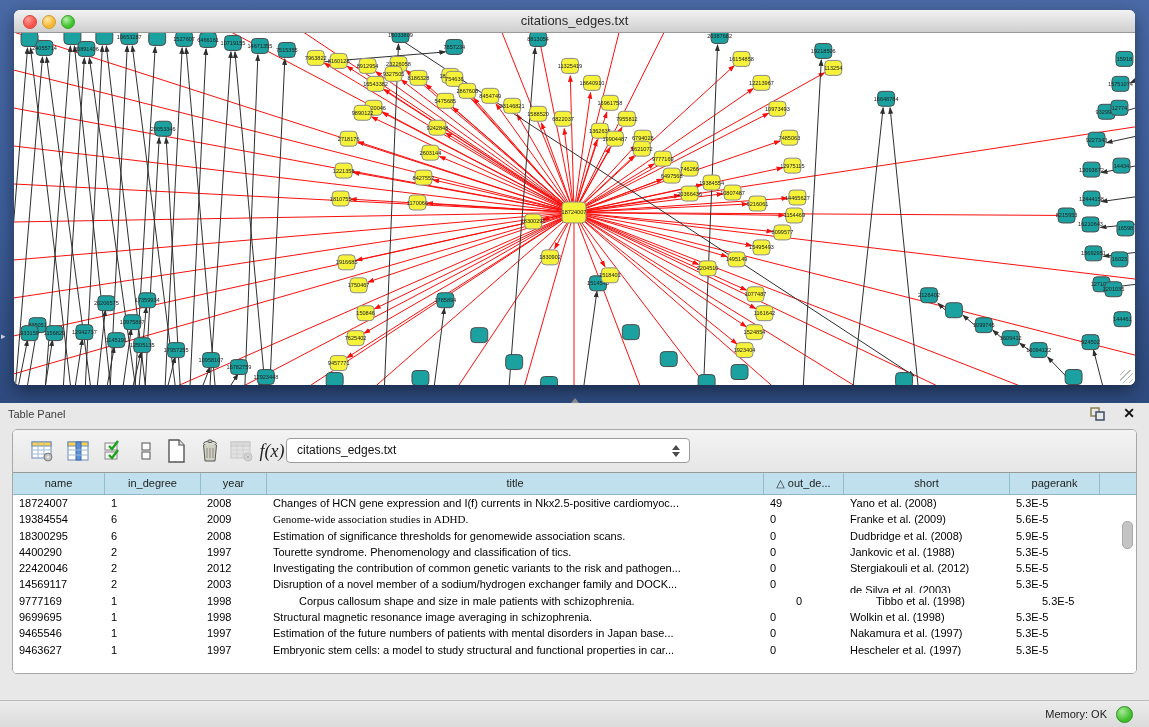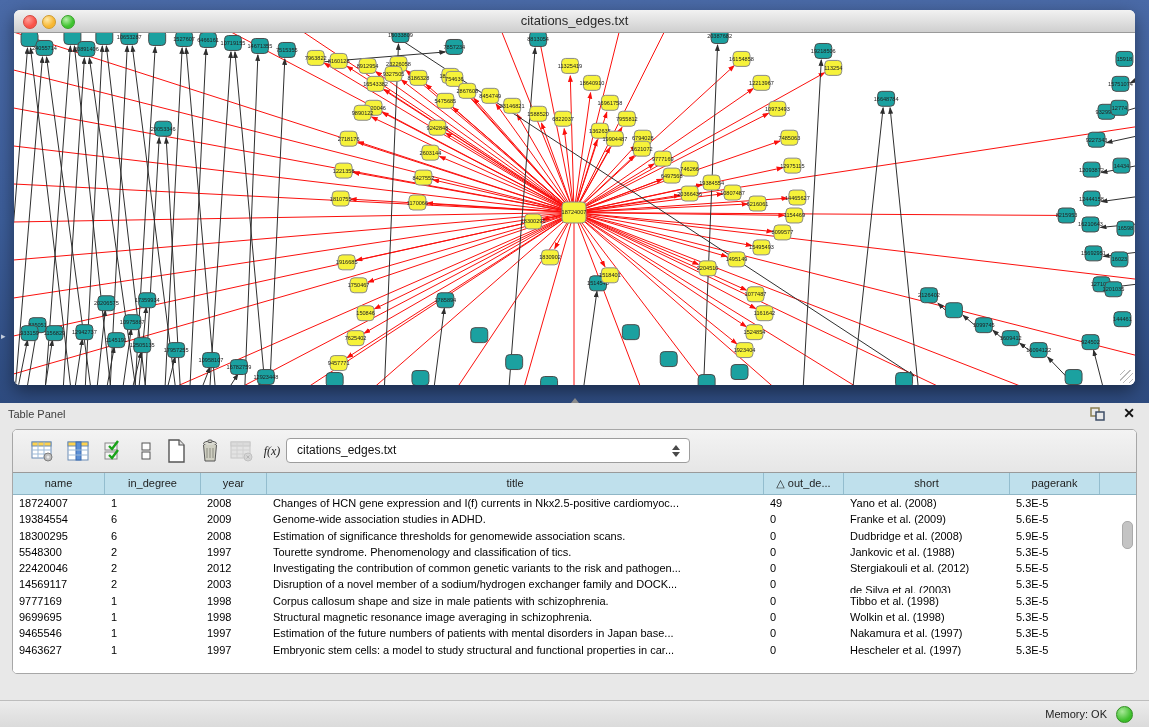--- a/index.html
+++ b/index.html
@@ -562,21 +562,21 @@
         </span>
         <span class="tb-ic" style="left:216px">
           <svg width="24" height="21" viewBox="0 0 24 21" opacity="0.45">
               <rect x="1" y="1" width="19" height="16" fill="#d9d9d9" stroke="#9a9a9a"></rect>
               <rect x="1" y="1" width="19" height="4" fill="#c4c4c4" stroke="#9a9a9a"></rect>
               <path d="M7 1V17M13 1V17M1 9H20M1 13H20" stroke="#b0b0b0"></path>
               <circle cx="18" cy="16" r="4" fill="#bdbdbd" stroke="#8e8e8e"></circle>
               <path d="M16.5 14.5 L19.5 17.5 M19.5 14.5 L16.5 17.5" stroke="#777"></path>
             </svg>
         </span>
-        <span class="tb-ic" style="left:246px;font-family:'Liberation Serif',serif;font-style:italic;font-size:12px;color:#222">
+        <span class="tb-ic" style="left:246px;font-family:'Liberation Serif',serif;font-style:italic;font-size:18px;color:#222">
             <span>f(x)</span>
           </span>
 
         <div class="combo">
           <span class="combo-text">citations_edges.txt</span>
           <span class="combo-steps">
             <div class="cs-up"></div>
               <div class="cs-dn"></div>
           </span>
         </div>
@@ -600,36 +600,36 @@
               <div class="tcell" style="width: 66px;">2008</div>
               <div class="tcell" style="width: 497px;">Changes of HCN gene expression and I(f) currents in Nkx2.5-positive cardiomyoc...</div>
               <div class="tcell" style="width: 80px;">49</div>
               <div class="tcell" style="width: 166px;">Yano et al. (2008)</div>
               <div class="tcell" style="width: 90px;">5.3E-5</div>
             </div>
             <div class="trow">
               <div class="tcell" style="width: 92px;">19384554</div>
               <div class="tcell" style="width: 96px;">6</div>
               <div class="tcell" style="width: 66px;">2009</div>
-              <div class="tcell" style="width: 497px;">Genome-wide association studies in ADHD.</div>
+              <div class="tcell" style="width: 497px; font-family: Liberation Serif, serif;">Genome-wide association studies in ADHD.</div>
               <div class="tcell" style="width: 80px;">0</div>
               <div class="tcell" style="width: 166px;">Franke et al. (2009)</div>
               <div class="tcell" style="width: 90px;">5.6E-5</div>
             </div>
             <div class="trow">
               <div class="tcell" style="width: 92px;">18300295</div>
               <div class="tcell" style="width: 96px;">6</div>
               <div class="tcell" style="width: 66px;">2008</div>
               <div class="tcell" style="width: 497px;">Estimation of significance thresholds for genomewide association scans.</div>
               <div class="tcell" style="width: 80px;">0</div>
               <div class="tcell" style="width: 166px;">Dudbridge et al. (2008)</div>
               <div class="tcell" style="width: 90px;">5.9E-5</div>
             </div>
             <div class="trow">
-              <div class="tcell" style="width: 92px;">5548300</div>
+              <div class="tcell" style="width: 92px;">4400290</div>
               <div class="tcell" style="width: 96px;">2</div>
               <div class="tcell" style="width: 66px;">1997</div>
               <div class="tcell" style="width: 497px;">Tourette syndrome. Phenomenology and classification of tics.</div>
               <div class="tcell" style="width: 80px;">0</div>
               <div class="tcell" style="width: 166px;">Jankovic et al. (1988)</div>
               <div class="tcell" style="width: 90px;">5.3E-5</div>
             </div>
             <div class="trow">
               <div class="tcell" style="width: 92px;">22420046</div>
               <div class="tcell" style="width: 96px;">2</div>
@@ -645,21 +645,21 @@
               <div class="tcell" style="width: 66px;">2003</div>
               <div class="tcell" style="width: 497px;">Disruption of a novel member of a sodium/hydrogen exchanger family and DOCK...</div>
               <div class="tcell" style="width: 80px;">0</div>
               <div class="tcell" style="width: 166px; margin-top: 6px;">de Silva et al. (2003)</div>
               <div class="tcell" style="width: 90px;">5.3E-5</div>
             </div>
             <div class="trow">
               <div class="tcell" style="width: 92px;">9777169</div>
               <div class="tcell" style="width: 96px;">1</div>
               <div class="tcell" style="width: 66px;">1998</div>
-              <div class="tcell" style="width: 497px;">Corpus callosum shape and size in male patients with schizophrenia.</div>
+              <div class="tcell" style="width: 497px; margin-left: 26px;">Corpus callosum shape and size in male patients with schizophrenia.</div>
               <div class="tcell" style="width: 80px;">0</div>
               <div class="tcell" style="width: 166px;">Tibbo et al. (1998)</div>
               <div class="tcell" style="width: 90px;">5.3E-5</div>
             </div>
             <div class="trow">
               <div class="tcell" style="width: 92px;">9699695</div>
               <div class="tcell" style="width: 96px;">1</div>
               <div class="tcell" style="width: 66px;">1998</div>
               <div class="tcell" style="width: 497px;">Structural magnetic resonance image averaging in schizophrenia.</div>
               <div class="tcell" style="width: 80px;">0</div>

